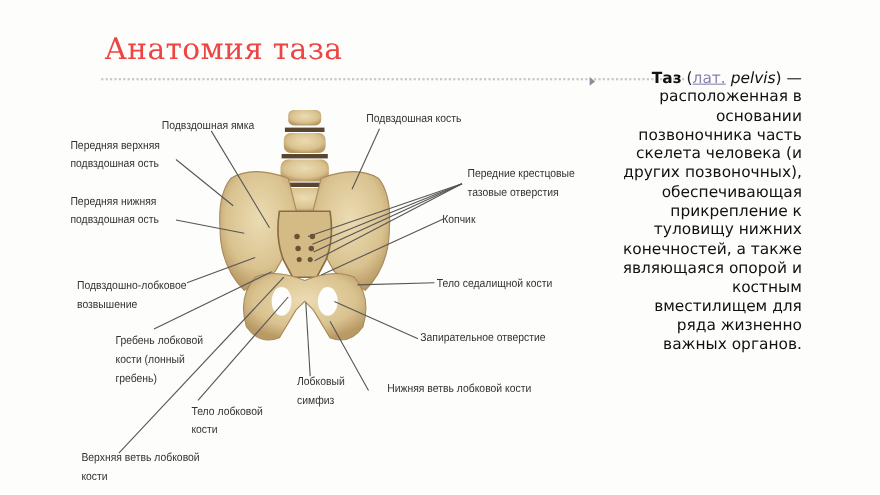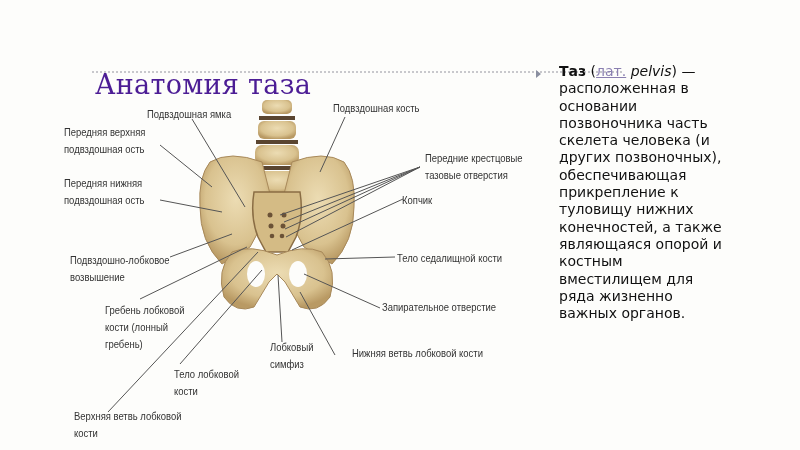--- a/index.html
+++ b/index.html
@@ -1,22 +1,22 @@
 <!DOCTYPE html>
 <html><head>
 <meta charset="utf-8">
 <style>
   html, body { margin:0; padding:0; }
   body { width:800px; height:450px; background:#fdfdfb; position:relative; overflow:hidden; font-family:"Liberation Sans", sans-serif; }
-  .title { position:absolute; left:95px; top:30px; font-family:"DejaVu Serif", serif; font-size:27px; color:#4c1d95; letter-spacing:0.3px;margin-top:39px; }
+  .title { position:absolute; left:95px; top:30px; font-family:"DejaVu Serif", serif; font-size:27px; color:#ef4444; letter-spacing:0.3px; }
   .title-rule { position:absolute; left:92px; top:71px; width:530px; border-top:2px dotted #c8c8cc; }
   .diagram { position:absolute; left:0; top:0; width:540px; height:450px;margin-top:12px; }
   .lbl { position:absolute; font-size:10.5px; color:#333; line-height:17px; white-space:nowrap; transform:scaleX(0.9); transform-origin:left top; }
   .bullet { position:absolute; left:536px; top:70px; width:0; height:0; border-left:5px solid #8a8fa0; border-top:4px solid transparent; border-bottom:4px solid transparent; }
-  .desc { position:absolute; left:559px; top:63px; width:170px; font-family:"DejaVu Sans", sans-serif; font-size:14px; line-height:17.3px; color:#111; }
+  .desc { position:absolute; left:559px; top:63px; width:170px; font-family:"DejaVu Sans", sans-serif; font-size:14px; line-height:17.3px; color:#111;text-align:right; }
   .desc b { font-weight:bold; }
   .desc .latlink { color:#8a7fb0; text-decoration:underline; }
   .desc i { font-style:italic; }
   svg line { stroke:#555; stroke-width:1; }
 </style>
 </head>
 <body>
 
 <div class="title">Анатомия таза</div>
 <div class="title-rule"></div>

